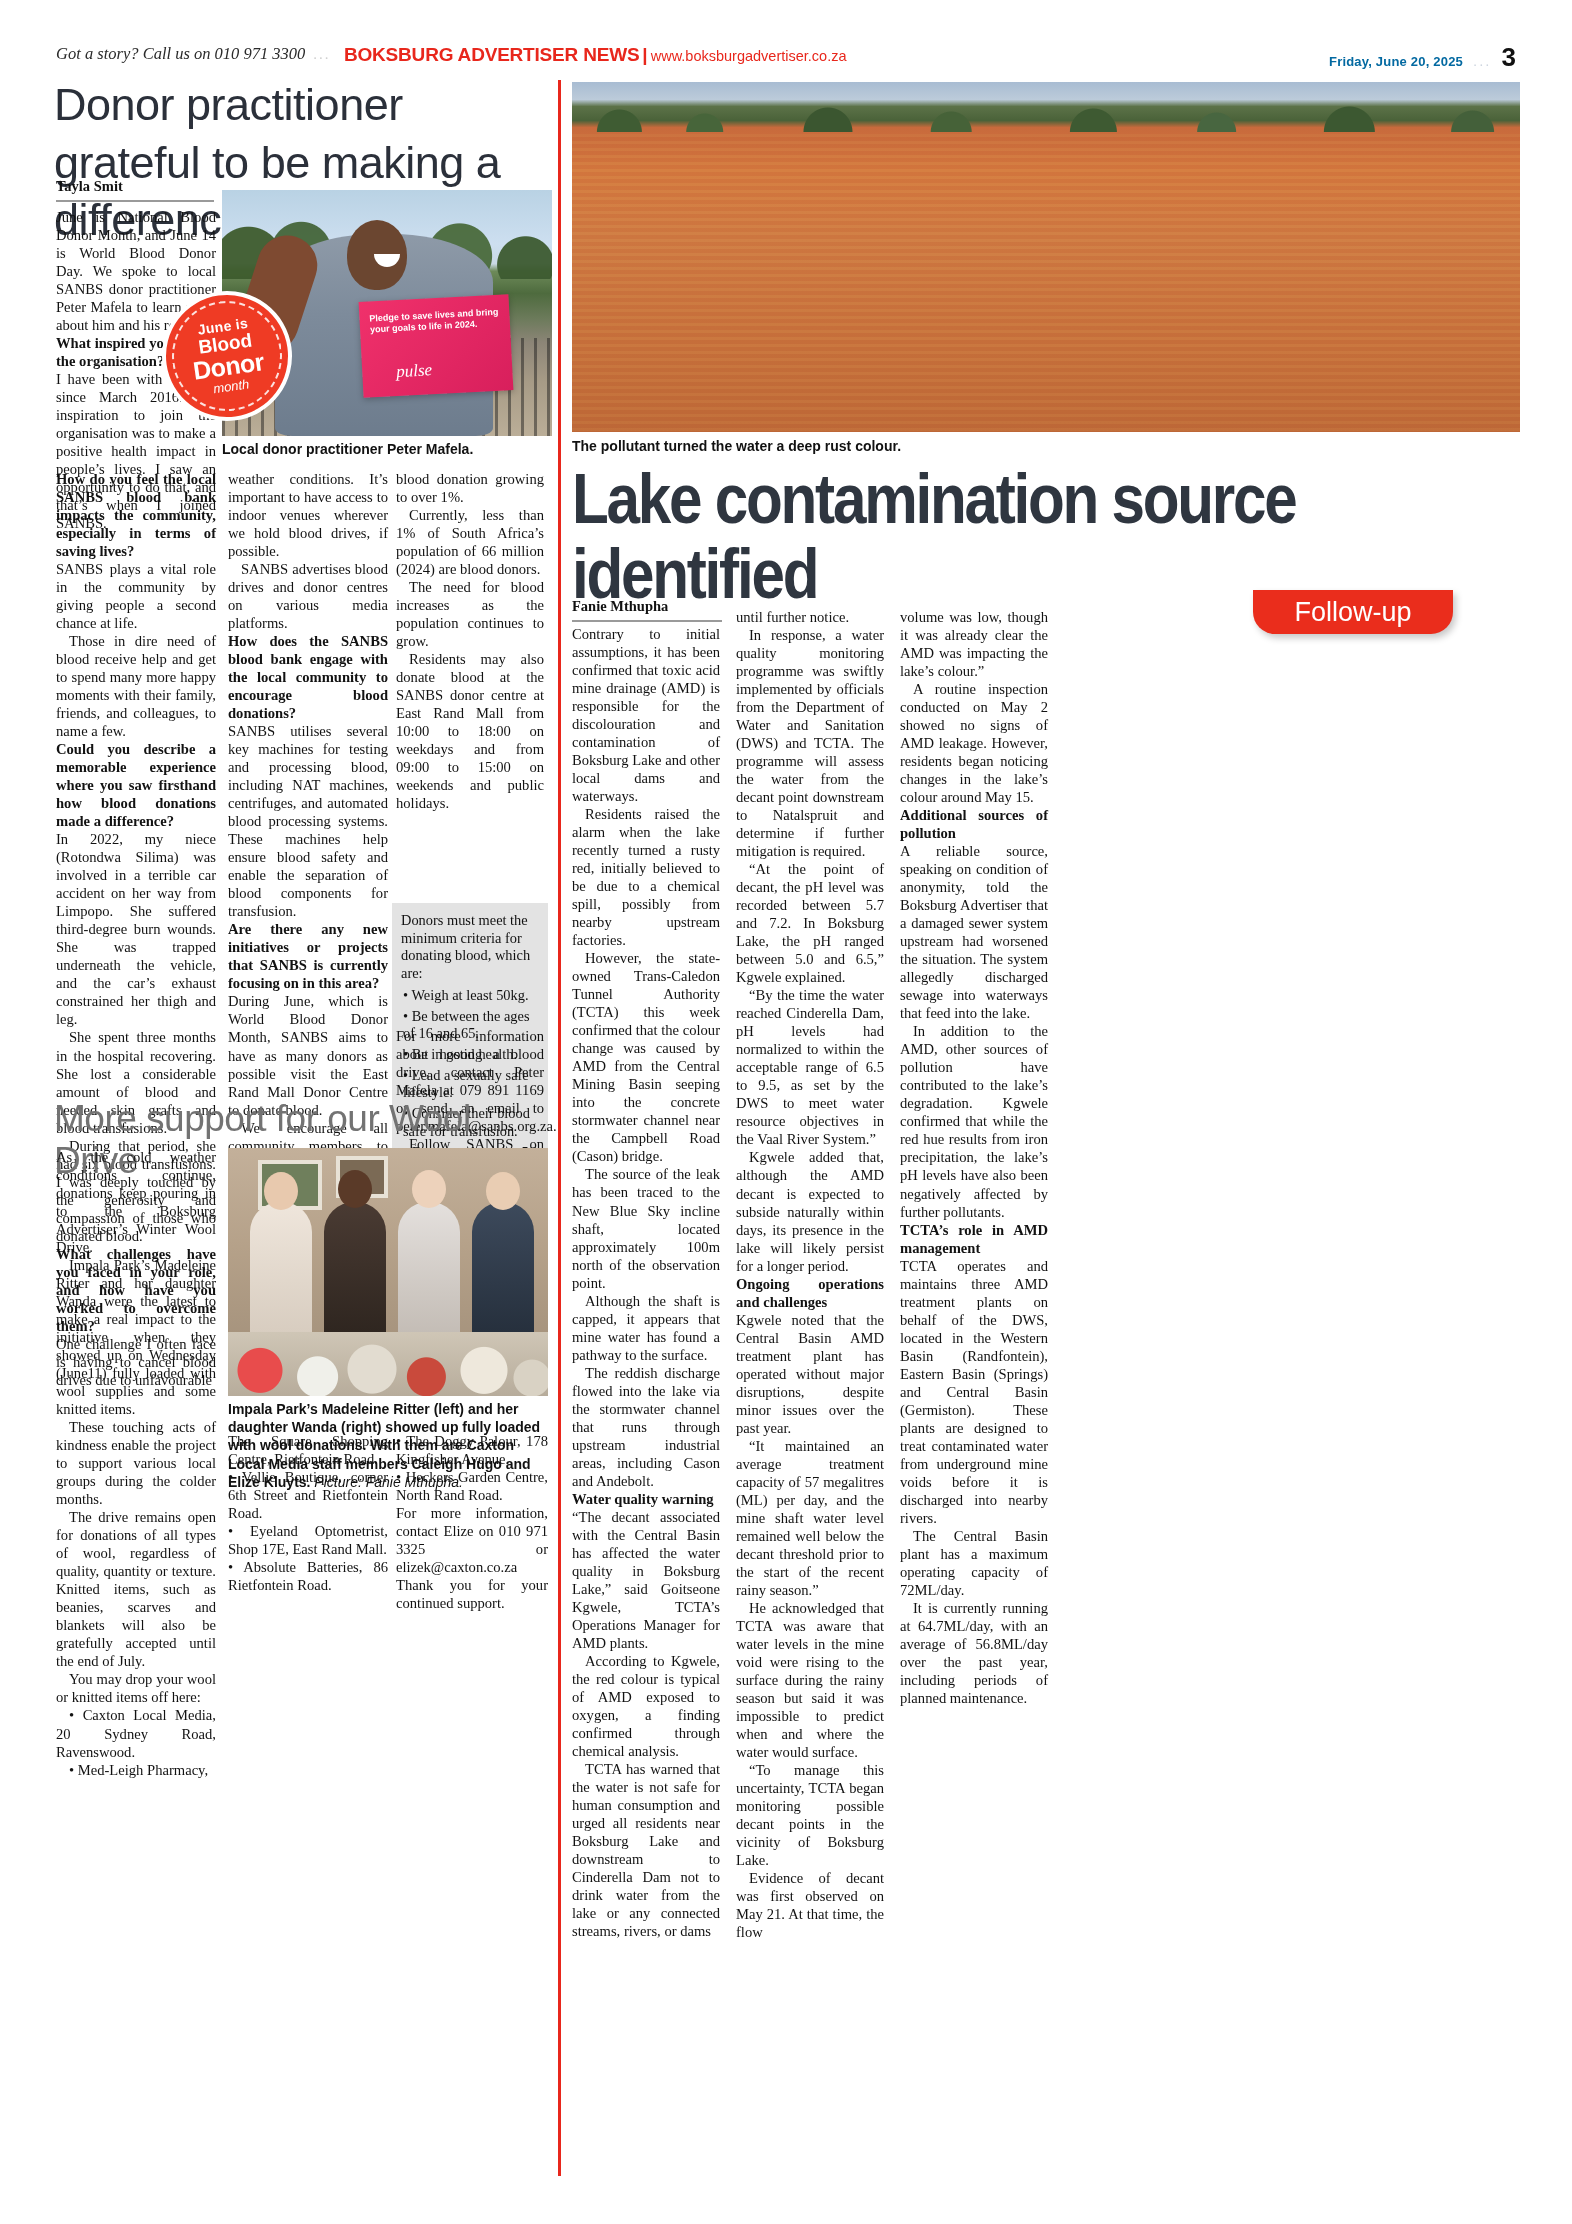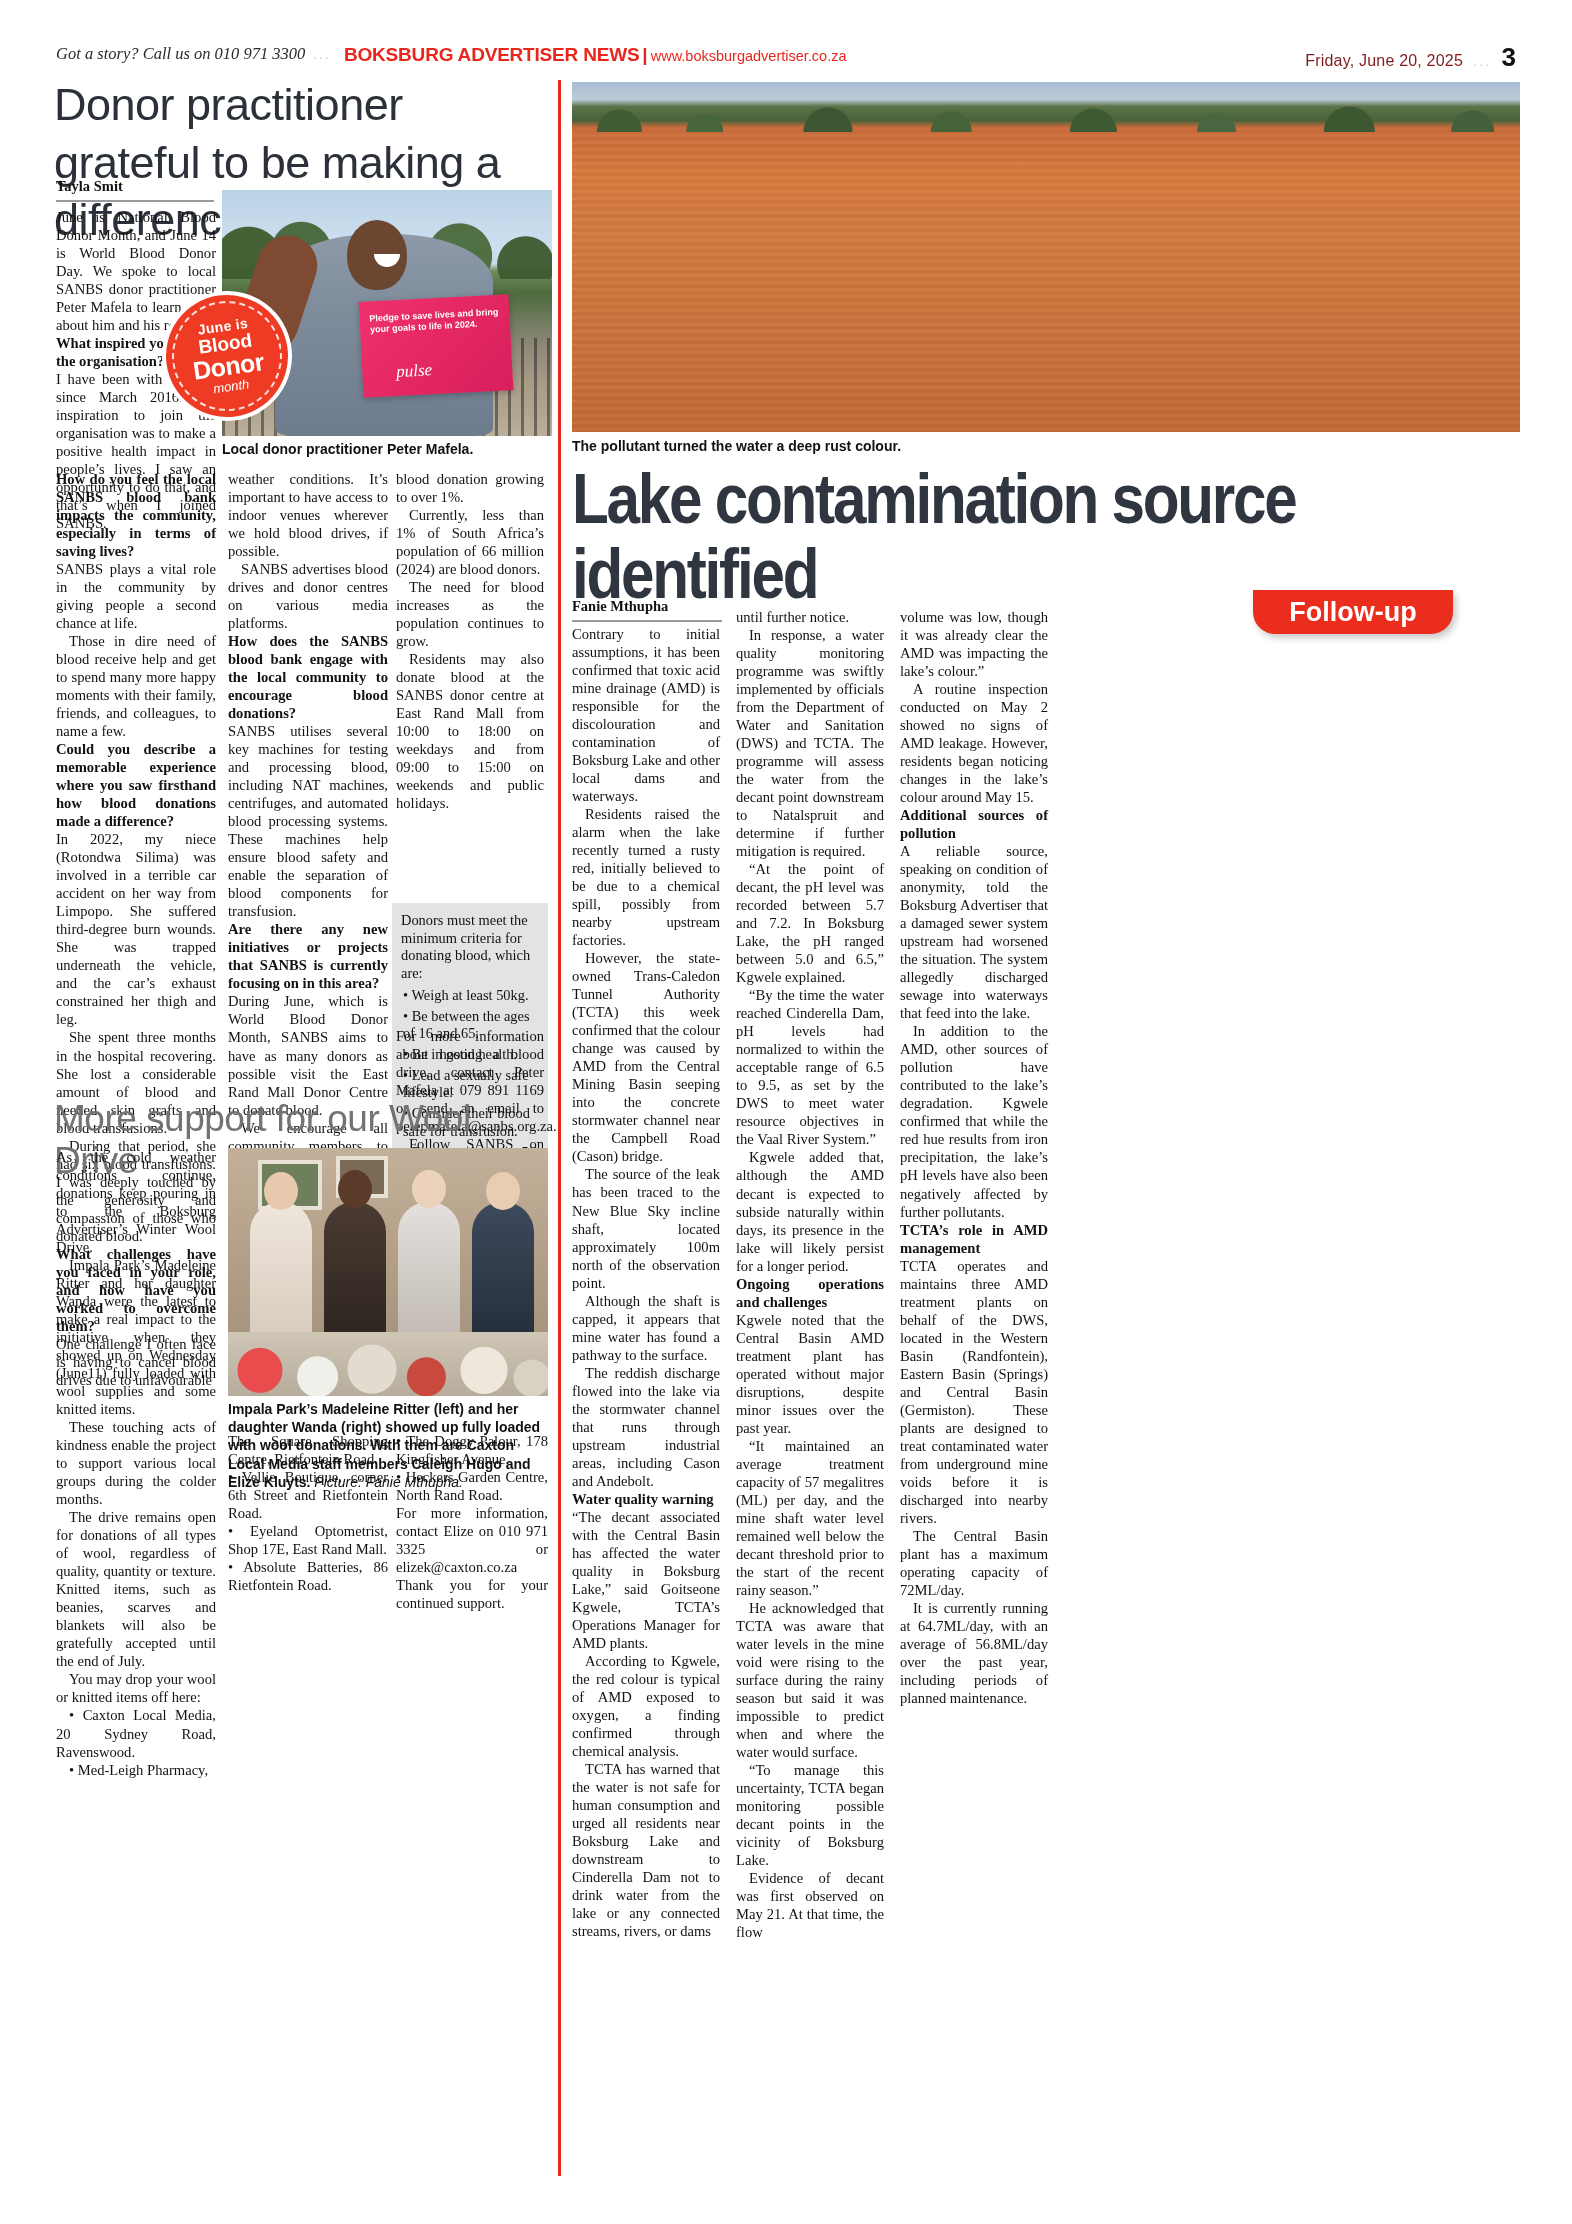--- a/index.html
+++ b/index.html
@@ -30,21 +30,21 @@
   }
   .mast-center .brand {
     font-weight: bold; font-size: 19px; color: #e8271c; letter-spacing: -0.2px;
   }
   .mast-center .pipe { color: #e8271c; font-weight: bold; font-size: 19px; margin: 0 3px; }
   .mast-center .url { font-size: 14.5px; color: #e8271c; }
   .mast-right {
     position: absolute; right: 0; top: -2px; white-space: nowrap;
     font-family: "Liberation Sans", sans-serif; display: flex; align-items: baseline; gap: 10px;
   }
-  .mast-date { font-weight: normal; font-size: 16px; color: #7f1d1d; letter-spacing: 0.2px; }
+  .mast-date { font-weight: bold; font-size: 13px; color: #0369a1; letter-spacing: 0.2px; }
   .mast-dots2 { color: #cfd6e0; font-size: 15px; letter-spacing: 2px; }
   .mast-pageno { font-weight: bold; font-size: 26px; color: #111; }
 
   
   .hl-donor {
     position: absolute; left: 54px; top: 76px; width: 500px;
     font-family: "Liberation Sans", sans-serif;
     font-weight: 300; font-size: 45px; line-height: 1.28;
     color: #2b303a; letter-spacing: -0.5px;
   }
@@ -221,21 +221,21 @@
     position: absolute; left: 572px; top: 598px; width: 172px;
     font-family: "Liberation Serif", serif; font-weight: bold; font-size: 14.5px; color: #111;
   }
   .lake-byline-rule {
     position: absolute; left: 572px; top: 620px; width: 150px; height: 2px; background: #9a9a9a;
   }
 
   .followup {
     position: absolute; left: 1253px; top: 590px; width: 200px; height: 44px;
     background: #ea2d1c; color: #fff;
-    font-family: "Liberation Sans", sans-serif; font-weight: 700; font-size: 27px;
+    font-family: "Liberation Sans", sans-serif; font-weight: 400; font-size: 27px;
     display: flex; align-items: center; justify-content: center;
     border-radius: 0 0 22px 22px;
     box-shadow: 3px 4px 7px rgba(0,0,0,.22);
   }
 
   #lake-c1 { left: 572px; top: 625px; width: 148px; }
   #lake-c2 { left: 736px; top: 608px; width: 148px; }
   #lake-c3 { left: 900px; top: 608px; width: 148px; }
 
   

